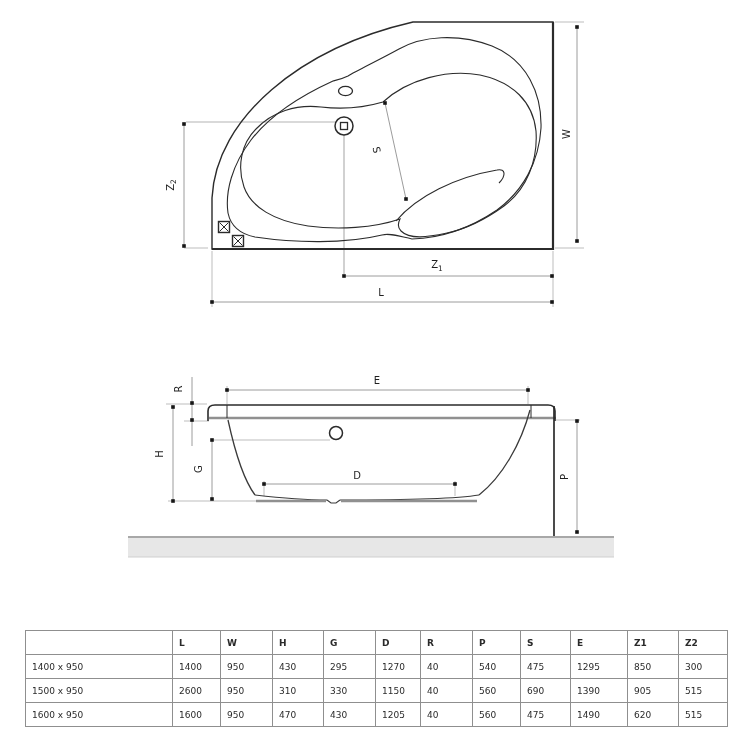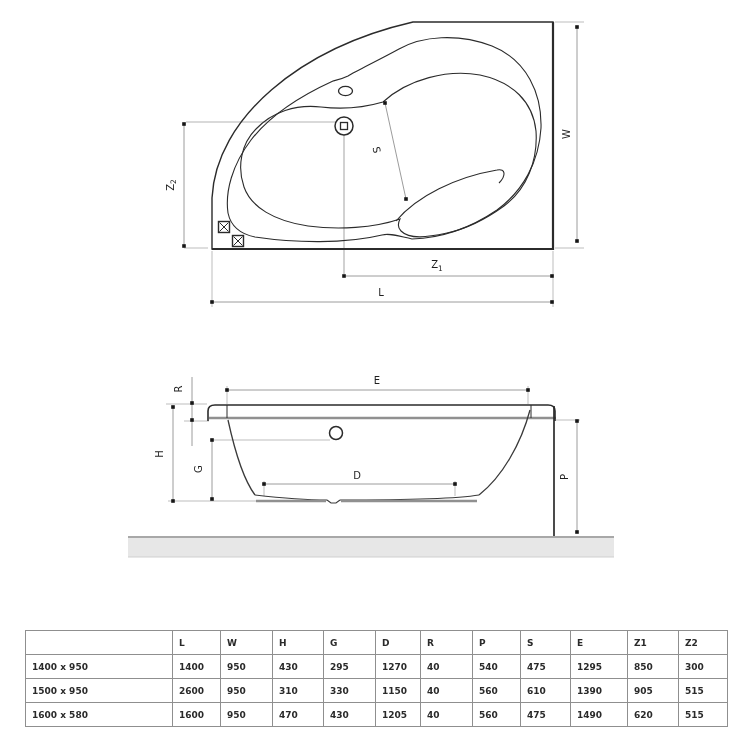--- a/index.html
+++ b/index.html
@@ -7,21 +7,21 @@
         font-family:"DejaVu Sans","Liberation Sans",sans-serif;}
   svg{position:absolute;left:0;top:0;}
   svg text{font-family:"DejaVu Sans","Liberation Sans",sans-serif;font-size:10px;fill:#1f1f1f;}
   .dims-table-wrap{position:absolute;left:25px;top:630px;width:703px;}
   table.dims{border-collapse:collapse;table-layout:fixed;width:702px;background:#fff;}
   table.dims th,table.dims td{
     border:1px solid #8f8f8f;height:23px;padding:0 0 0 6px;
     font-size:9px;color:#2a2a2a;text-align:left;vertical-align:middle;
     overflow:hidden;white-space:nowrap;}
   table.dims th{font-weight:bold;}
-  table.dims td{font-weight:bold;}
+  table.dims td{font-weight:normal;}
 </style>
 </head>
 <body>
 
 <div class="page">
 
 <svg width="750" height="615" viewBox="0 0 750 615">
   <defs>
     <rect id="m" x="-1.8" y="-1.8" width="3.6" height="3.6" fill="#161616"></rect>
   </defs>
@@ -254,27 +254,27 @@
           </tr>
           <tr>
             <td>1500 x 950</td>
             <td>2600</td>
             <td>950</td>
             <td>310</td>
             <td>330</td>
             <td>1150</td>
             <td>40</td>
             <td>560</td>
-            <td>610</td>
+            <td>690</td>
             <td>1390</td>
             <td>905</td>
             <td>515</td>
           </tr>
           <tr>
-            <td>1600 x 580</td>
+            <td>1600 x 950</td>
             <td>1600</td>
             <td>950</td>
             <td>470</td>
             <td>430</td>
             <td>1205</td>
             <td>40</td>
             <td>560</td>
             <td>475</td>
             <td>1490</td>
             <td>620</td>

